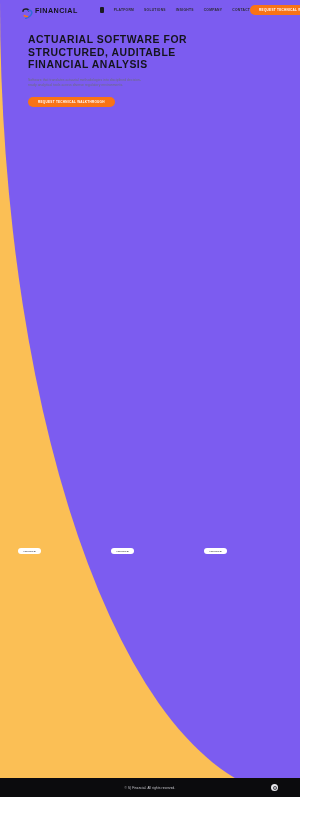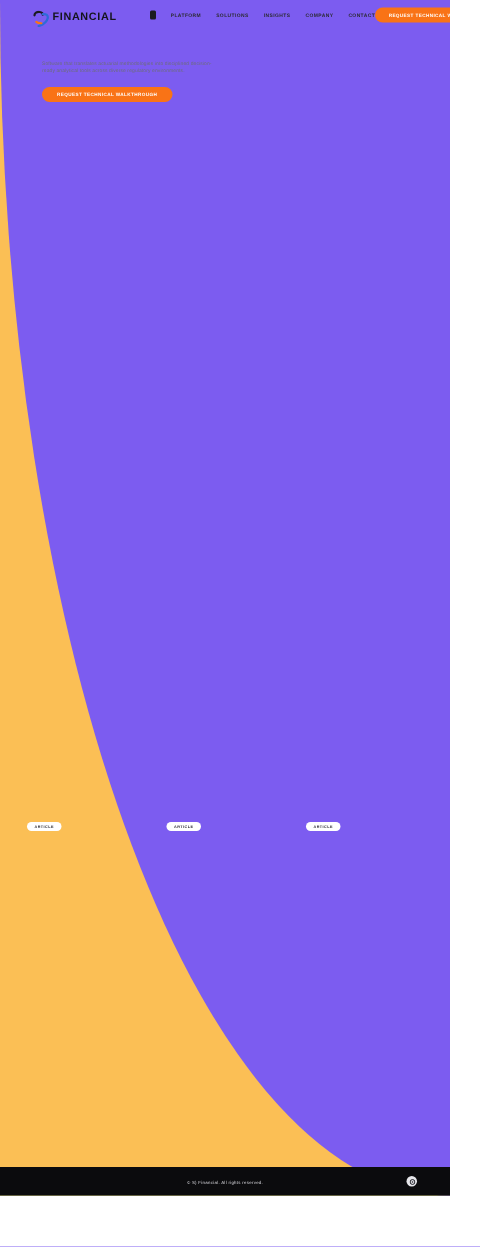--- a/index.html
+++ b/index.html
@@ -223,20 +223,21 @@
         <a href="#">SOLUTIONS</a>
         <a href="#">INSIGHTS</a>
         <a href="#">COMPANY</a>
         <a href="#">CONTACT</a>
       </nav>
 
       <button class="btn btn-nav">REQUEST TECHNICAL WALKTHROUGH</button>
     </div>
 
     <div class="hero-body">
+      <h1 class="hero-h1">ACTUARIAL SOFTWARE FOR STRUCTURED, AUDITABLE FINANCIAL  ANALYSIS</h1>
       <p class="hero-p">Software that translates actuarial methodologies into disciplined decision-ready analytical tools across diverse regulatory environments.</p>
       <button class="btn btn-hero">REQUEST TECHNICAL WALKTHROUGH</button>
     </div>
   </section>
 
   <div class="band" id="band-top">
       <div class="cell" style="width: 15.7895px; height: 22px; background: rgb(249, 115, 22);">
         <div style="position: absolute; inset: 0px; background: rgb(232, 115, 74); border-radius: 0px 0px 100%;"></div>
       </div>
       <div class="cell" style="width: 15.7895px; height: 22px; background: rgb(249, 115, 22);">

